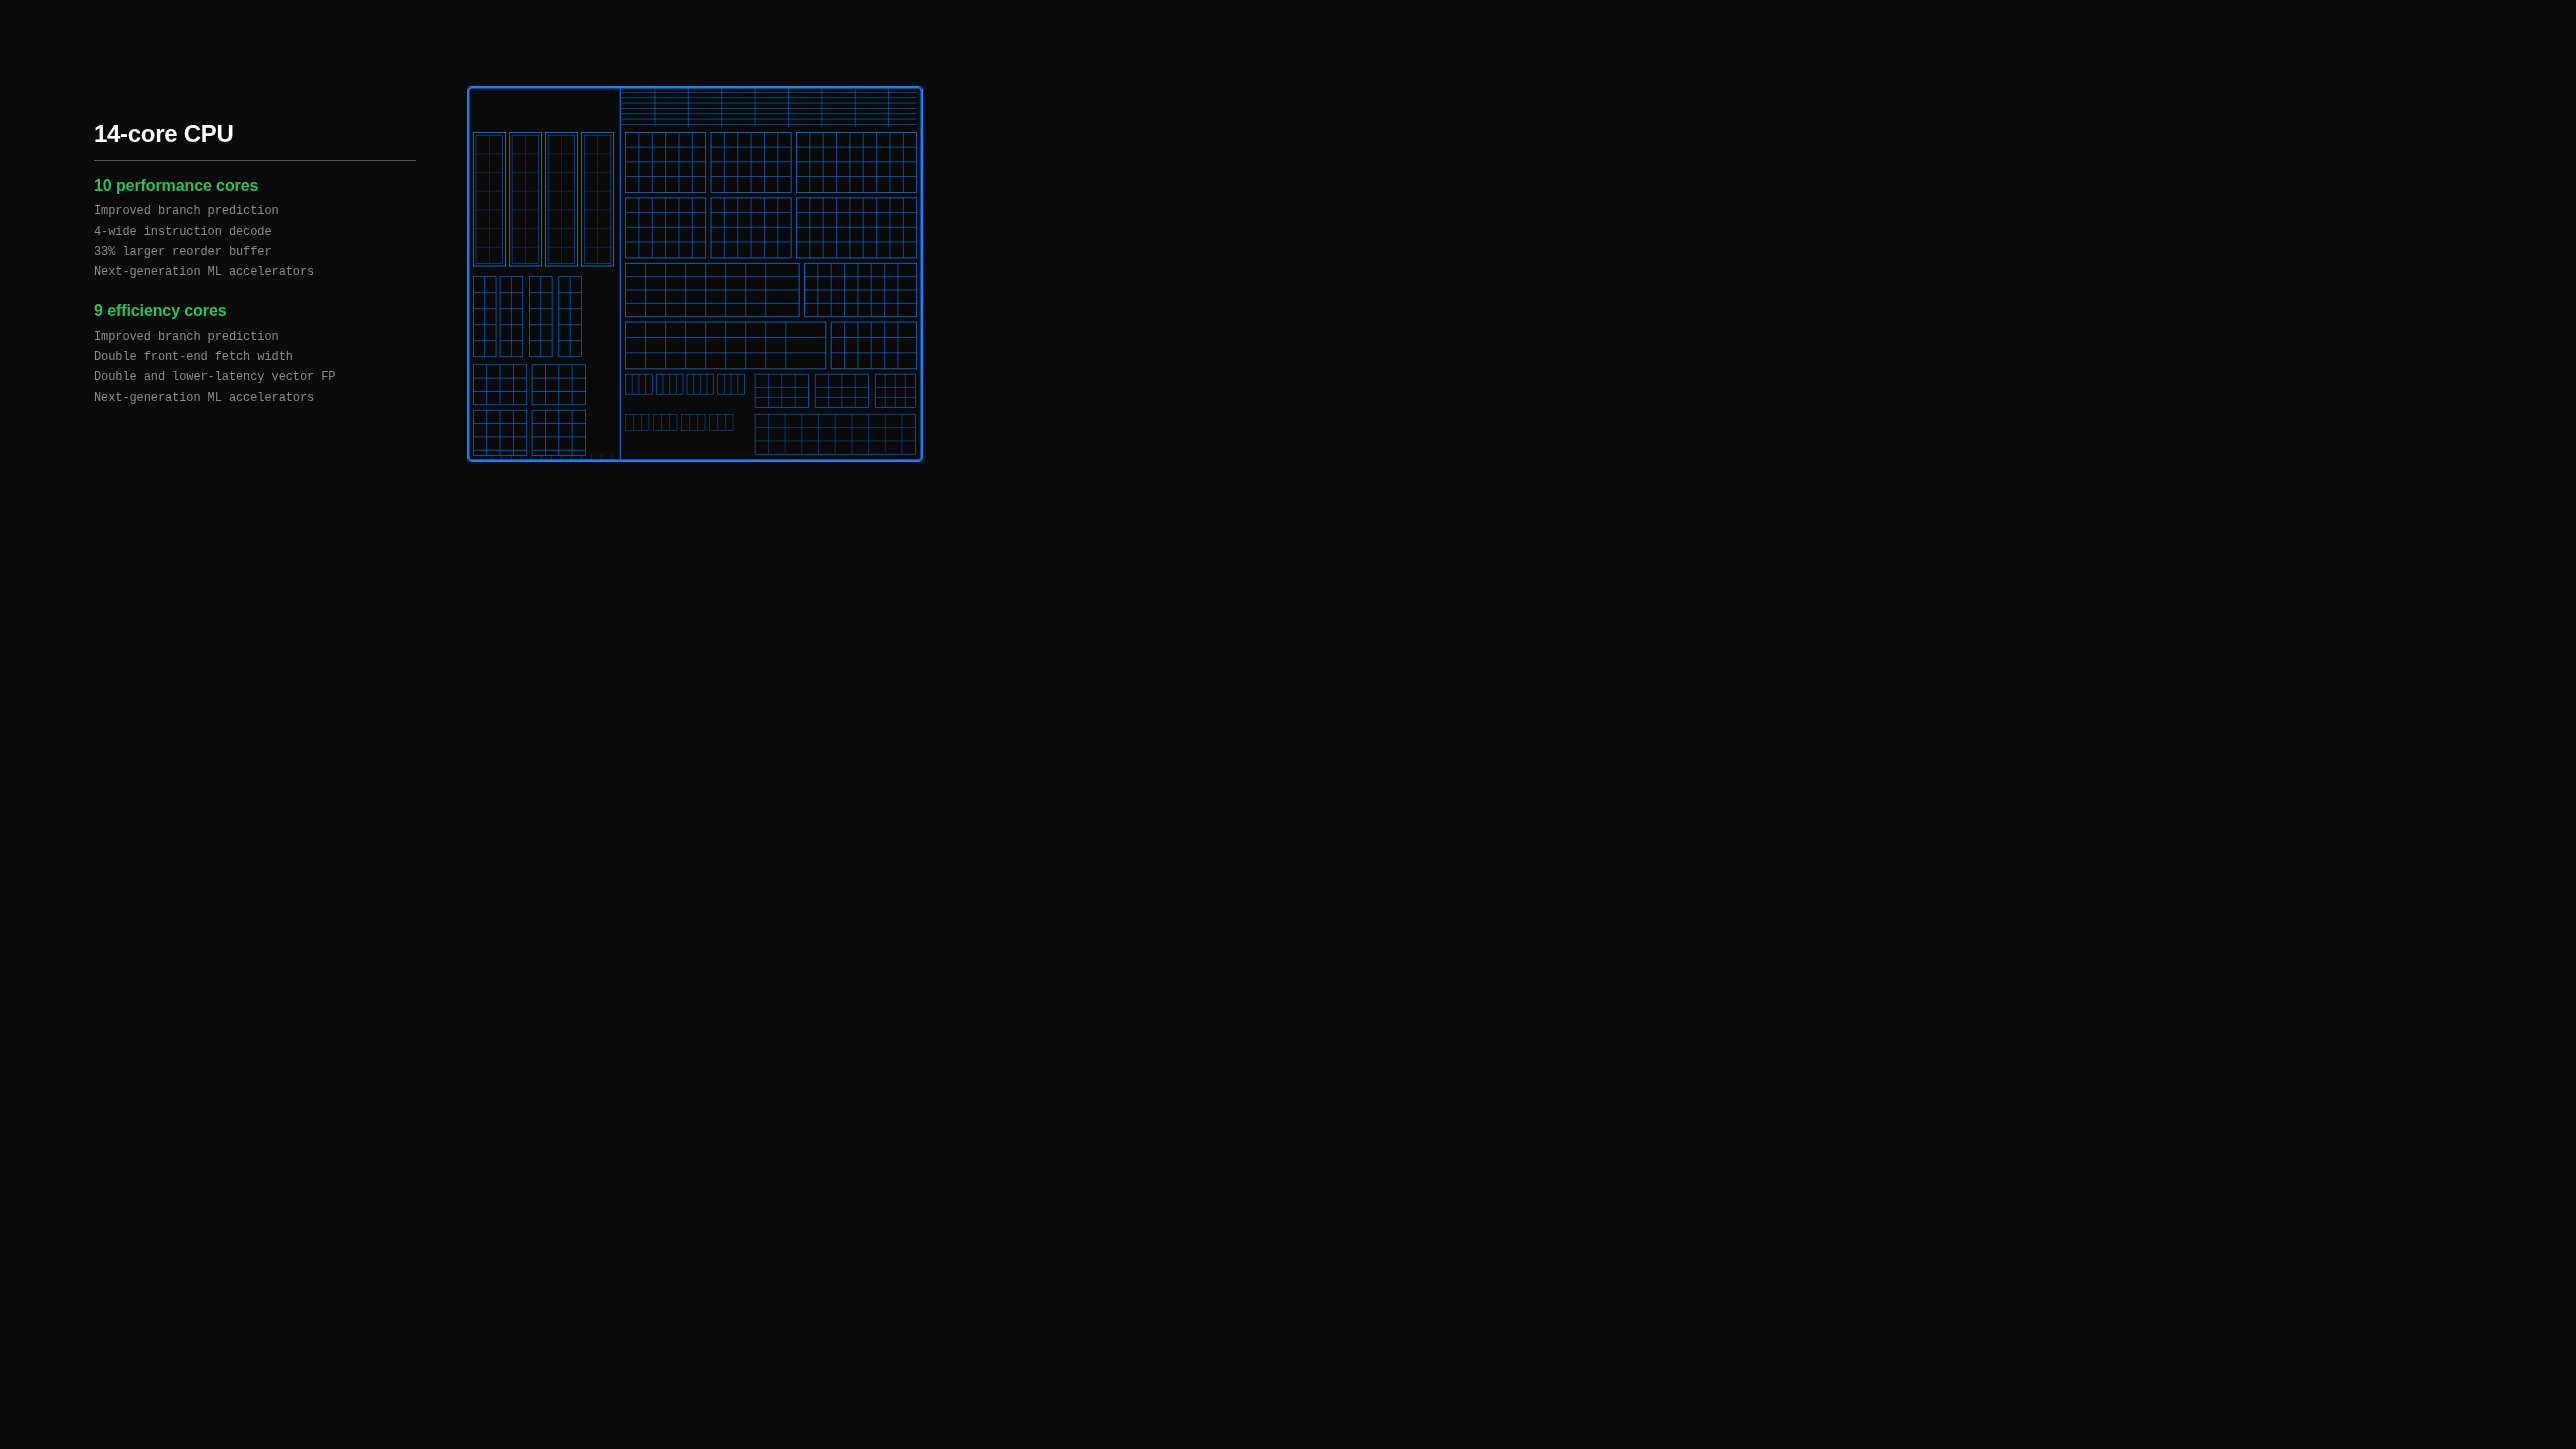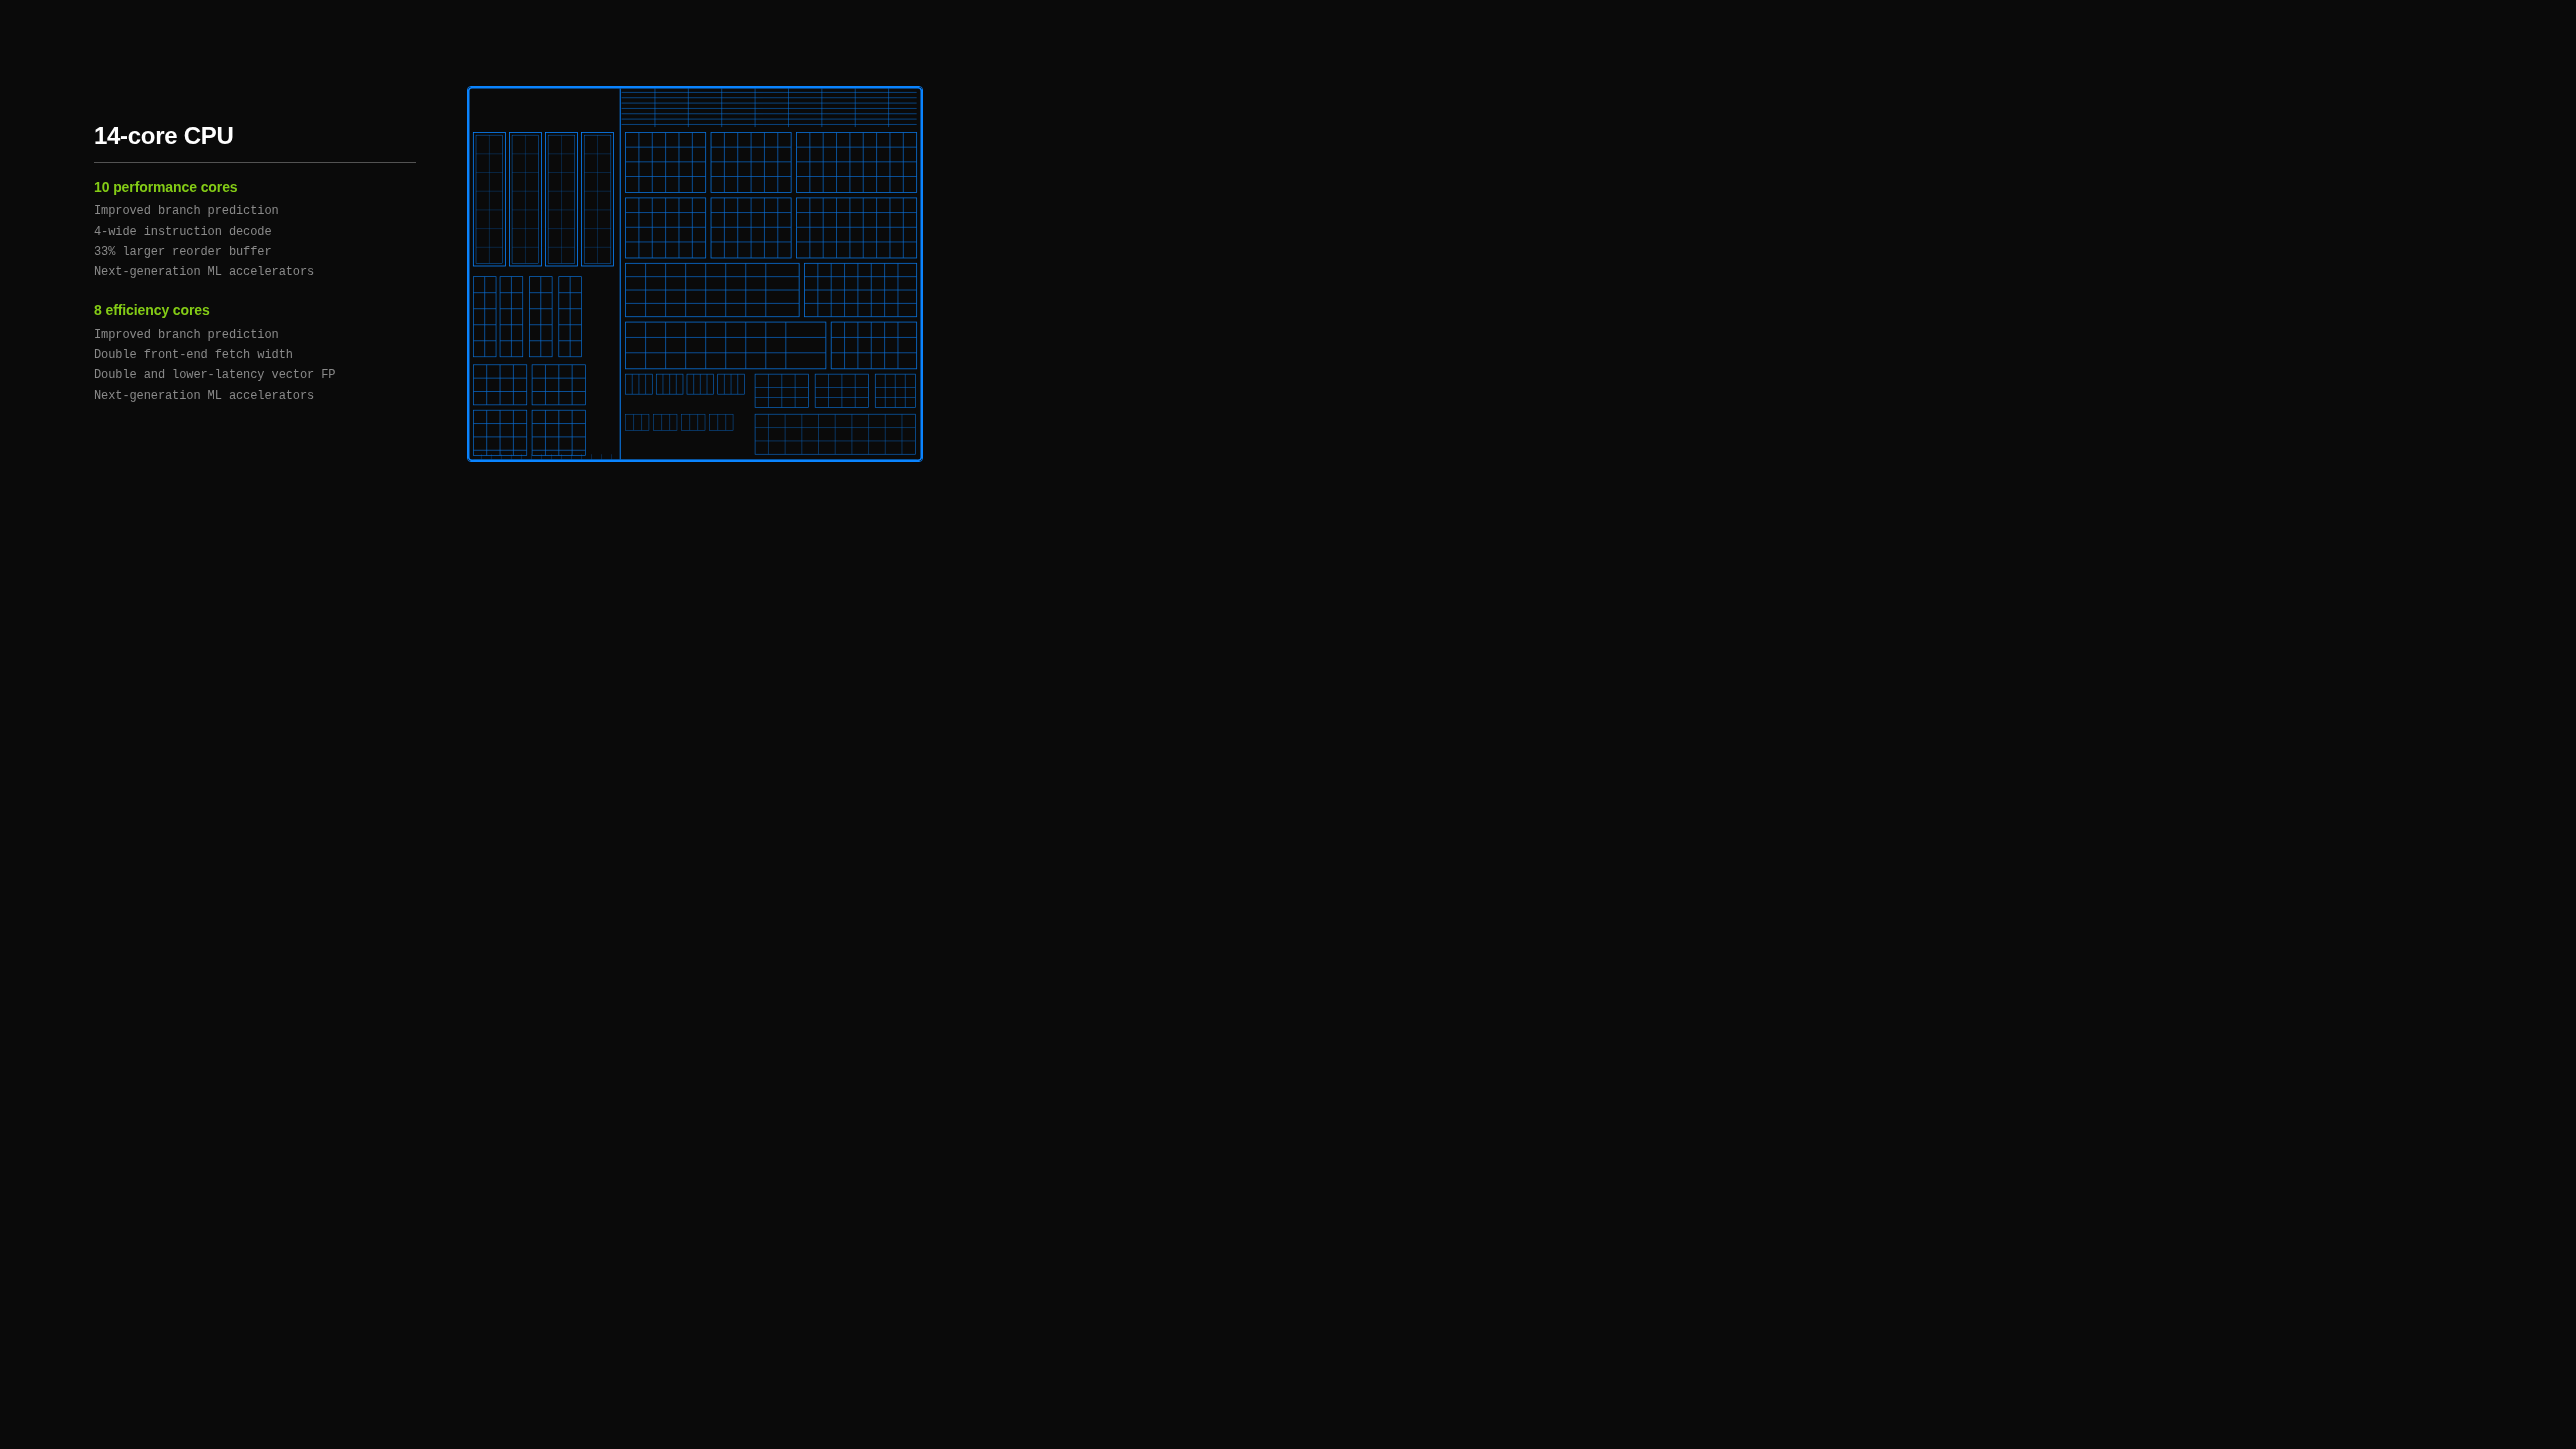--- a/index.html
+++ b/index.html
@@ -48,23 +48,23 @@
     }
 
     .divider {
       width: 100%;
       height: 0.7px;
       background: rgba(255,255,255,0.3);
       margin-bottom: 16px;
     }
 
     .section-header {
-      font-size: 14px;
+      font-size: 16px;
       font-weight: 600;
-      color: #84cc16;
+      color: #22c55e;
       margin-bottom: 6.7px;
       letter-spacing: -0.1px;
     }
 
     .feature-list {
       list-style: none;
       margin-bottom: 19px;
       font-family: Liberation Mono, monospace;
     }
 
@@ -144,21 +144,21 @@
 
     <h2 class="section-header">10 performance cores</h2>
 
     <ul class="feature-list">
       <li>Improved branch prediction</li>
       <li>4-wide instruction decode</li>
       <li>33% larger reorder buffer</li>
       <li>Next-generation ML accelerators</li>
     </ul>
 
-    <h2 class="section-header">8 efficiency cores</h2>
+    <h2 class="section-header">9 efficiency cores</h2>
 
     <ul class="feature-list">
       <li>Improved branch prediction</li>
       <li>Double front-end fetch width</li>
       <li>Double and lower-latency vector FP</li>
       <li>Next-generation ML accelerators</li>
     </ul>
 
   </div>
 

